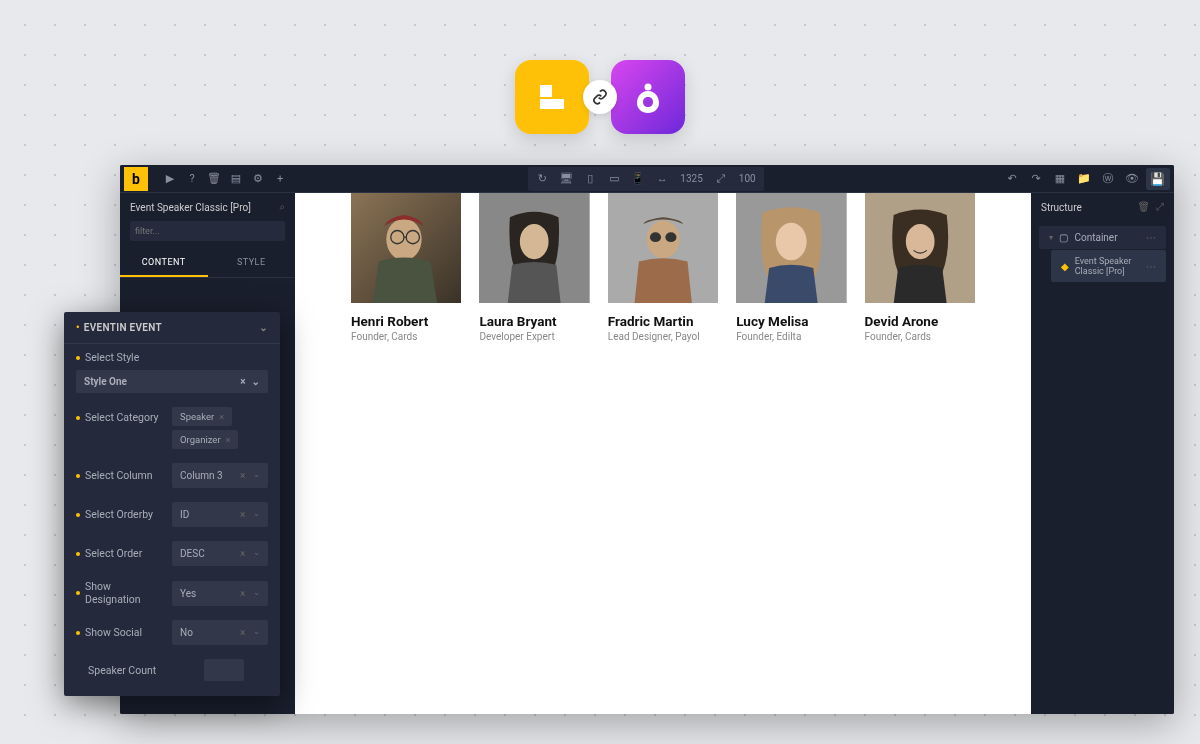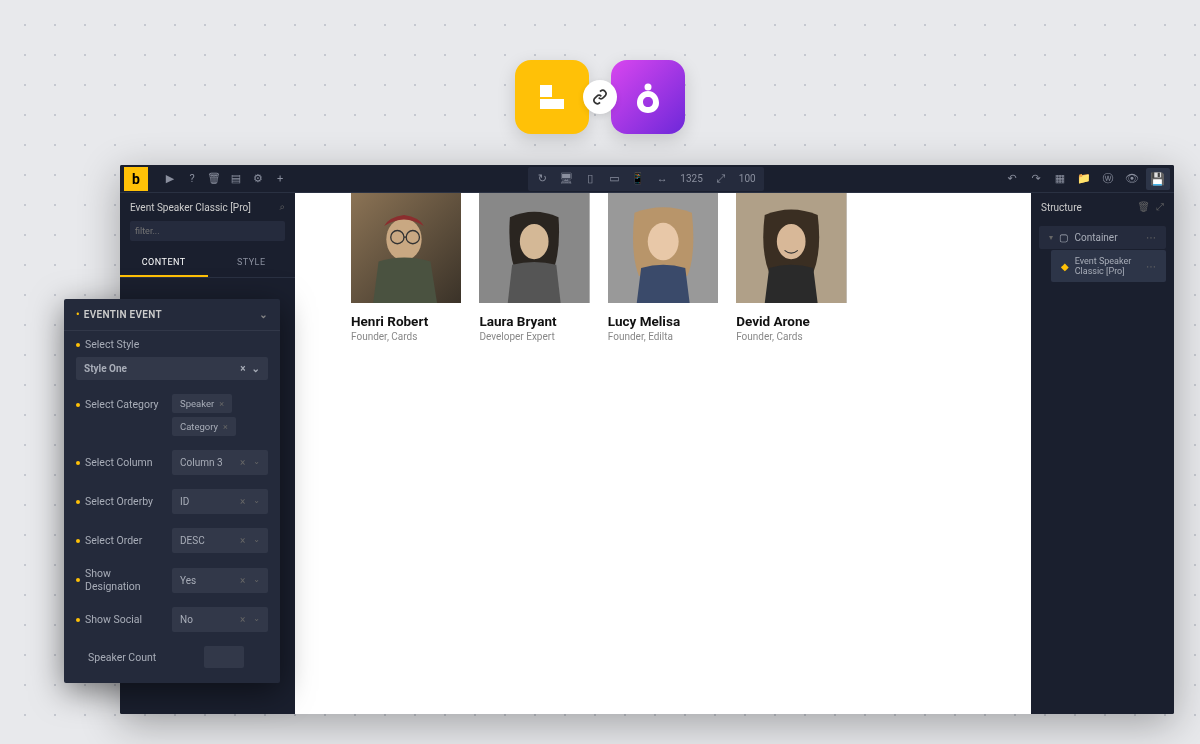--- a/index.html
+++ b/index.html
@@ -49,21 +49,21 @@
 .sp-name { font-size: 13.5px; font-weight: 700; color: #111; margin-top: 10px; }
 .sp-role { font-size: 10px; color: #888; margin-top: 2px; }
 
 
 .right-panel { width: 143px; background: #1a1f2e; display: flex; flex-direction: column; color: #a8adb8; font-size: 10px; }
 .struct-item { padding: 6px 10px; display: flex; align-items: center; gap: 6px; font-size: 10px; background: #252b3d; margin: 1px 4px; border-radius: 2px; cursor: pointer; }
 .struct-item.nested { margin-left: 16px; background: #2d3548; }
 .struct-dots { margin-left: auto; color: #666; }
 
 
-.settings-overlay { position: absolute; top: 299px; left: 64px; width: 216px; background: #242a3b; box-shadow: 0 8px 32px rgba(0,0,0,0.5); border-radius: 2px; color: #a8adb8; font-size: 10.5px; z-index: 10; padding-bottom: 8px; }
+.settings-overlay { position: absolute; top: 312px; left: 64px; width: 216px; background: #242a3b; box-shadow: 0 8px 32px rgba(0,0,0,0.5); border-radius: 2px; color: #a8adb8; font-size: 10.5px; z-index: 10; padding-bottom: 8px; }
 .acc-header { padding: 10px 12px; display: flex; justify-content: space-between; align-items: center; font-weight: 600; font-size: 10px; letter-spacing: 0.3px; color: #ccc; border-bottom: 1px solid #323849; }
 .acc-header .bullet { color: #ffc107; margin-right: 4px; }
 .setting-row { padding: 7px 12px; display: flex; align-items: center; gap: 8px; }
 .setting-label { flex: 0 0 88px; display: flex; align-items: center; gap: 5px; }
 .setting-label .dot { width: 4px; height: 4px; background: #ffc107; border-radius: 50%; flex-shrink: 0; }
 .setting-value { flex: 1; background: #323849; padding: 7px 8px; border-radius: 2px; display: flex; align-items: center; justify-content: space-between; font-size: 10px; }
 .setting-value .x { color: #666; font-size: 10px; }
 .setting-value .chev { color: #666; font-size: 8px; margin-left: 4px; }
 .tag-group { display: flex; flex-direction: column; gap: 4px; align-items: flex-start; }
 .tag { background: #323849; padding: 4px 8px; border-radius: 2px; font-size: 9.5px; display: inline-flex; align-items: center; gap: 5px; }
@@ -182,20 +182,34 @@
                 <ellipse cx="50" cy="44" rx="13" ry="16" fill="#d4b896"></ellipse>
                 <path d="M30 65 Q50 60 70 65 L74 100 L26 100 Z" fill="#555"></path>
               </svg>
           </div>
           <div class="sp-name">Laura Bryant</div>
           <div class="sp-role">Developer Expert</div>
         </div>
         <div class="speaker">
           <div class="photo">
             <svg viewBox="0 0 100 100">
+                <rect width="100" height="100" fill="#aaa"></rect>
+                <ellipse cx="50" cy="42" rx="15" ry="17" fill="#c9a882"></ellipse>
+                <path d="M32 28 Q50 20 68 28 Q66 24 50 22 Q34 24 32 28" fill="#5a4a3a"></path>
+                <ellipse cx="43" cy="40" rx="5" ry="4.5" fill="#333"></ellipse>
+                <ellipse cx="57" cy="40" rx="5" ry="4.5" fill="#333"></ellipse>
+                <path d="M28 62 Q50 56 72 62 L76 100 L24 100 Z" fill="#9b6b4a"></path>
+              </svg>
+          </div>
+          <div class="sp-name">Fradric Martin</div>
+          <div class="sp-role">Lead Designer, Payol</div>
+        </div>
+        <div class="speaker">
+          <div class="photo">
+            <svg viewBox="0 0 100 100">
                 <rect width="100" height="100" fill="#999"></rect>
                 <path d="M24 18 Q50 8 76 18 Q80 55 72 75 Q60 78 50 78 Q40 78 28 75 Q20 55 24 18" fill="#b8956a"></path>
                 <ellipse cx="50" cy="44" rx="14" ry="17" fill="#e8c8a8"></ellipse>
                 <path d="M30 68 Q50 62 70 68 L74 100 L26 100 Z" fill="#3a4a6a"></path>
               </svg>
           </div>
           <div class="sp-name">Lucy Melisa</div>
           <div class="sp-role">Founder, Edilta</div>
         </div>
         <div class="speaker">
@@ -265,21 +279,21 @@
     <div class="setting-label" style="padding-top:4px">
         <span class="dot"></span>
         <span>Select Category</span>
       </div>
     <div class="tag-group">
       <div class="tag">
           <span>Speaker</span>
           <span class="x">×</span>
         </div>
       <div class="tag">
-          <span>Category</span>
+          <span>Organizer</span>
           <span class="x">×</span>
         </div>
     </div>
   </div>
 
   <div class="setting-row">
     <div class="setting-label">
         <span class="dot"></span>
         <span>Select Column</span>
       </div>

